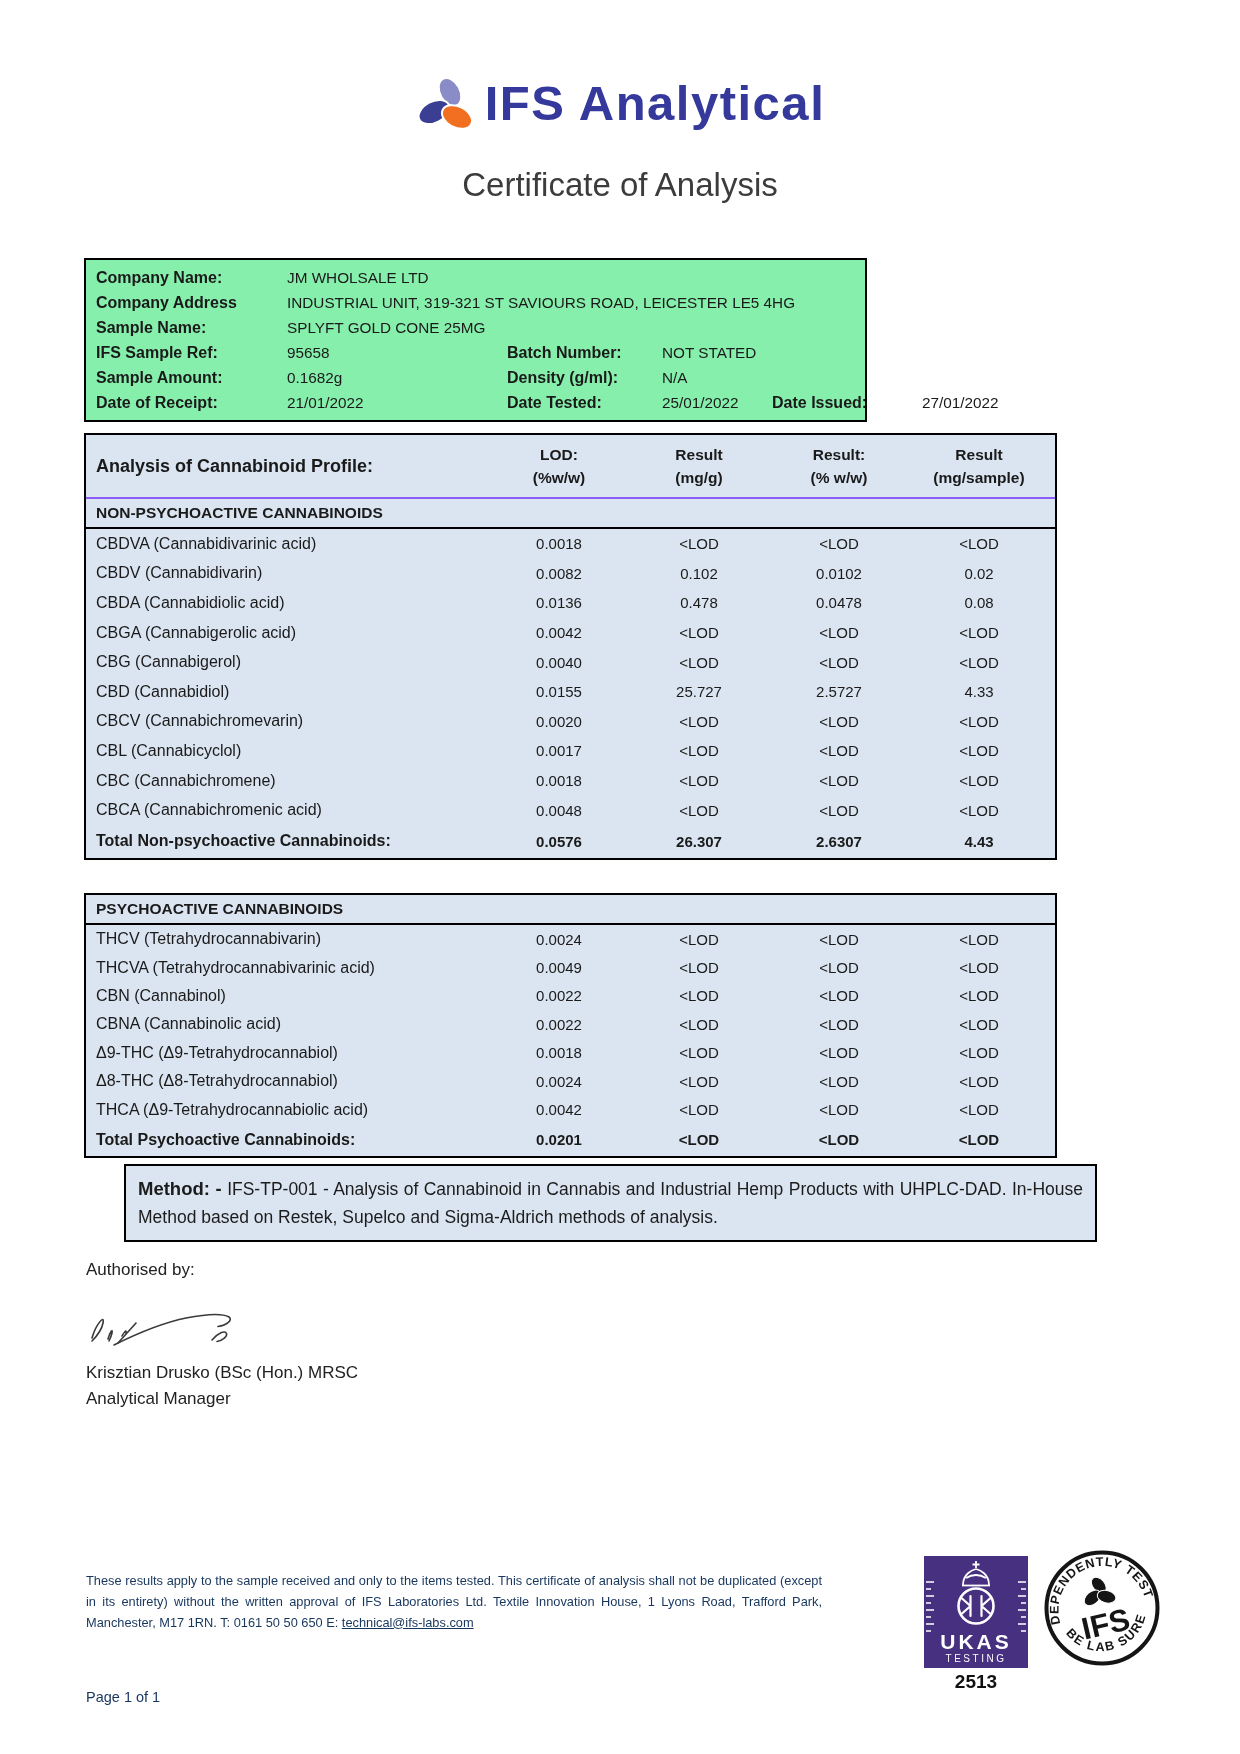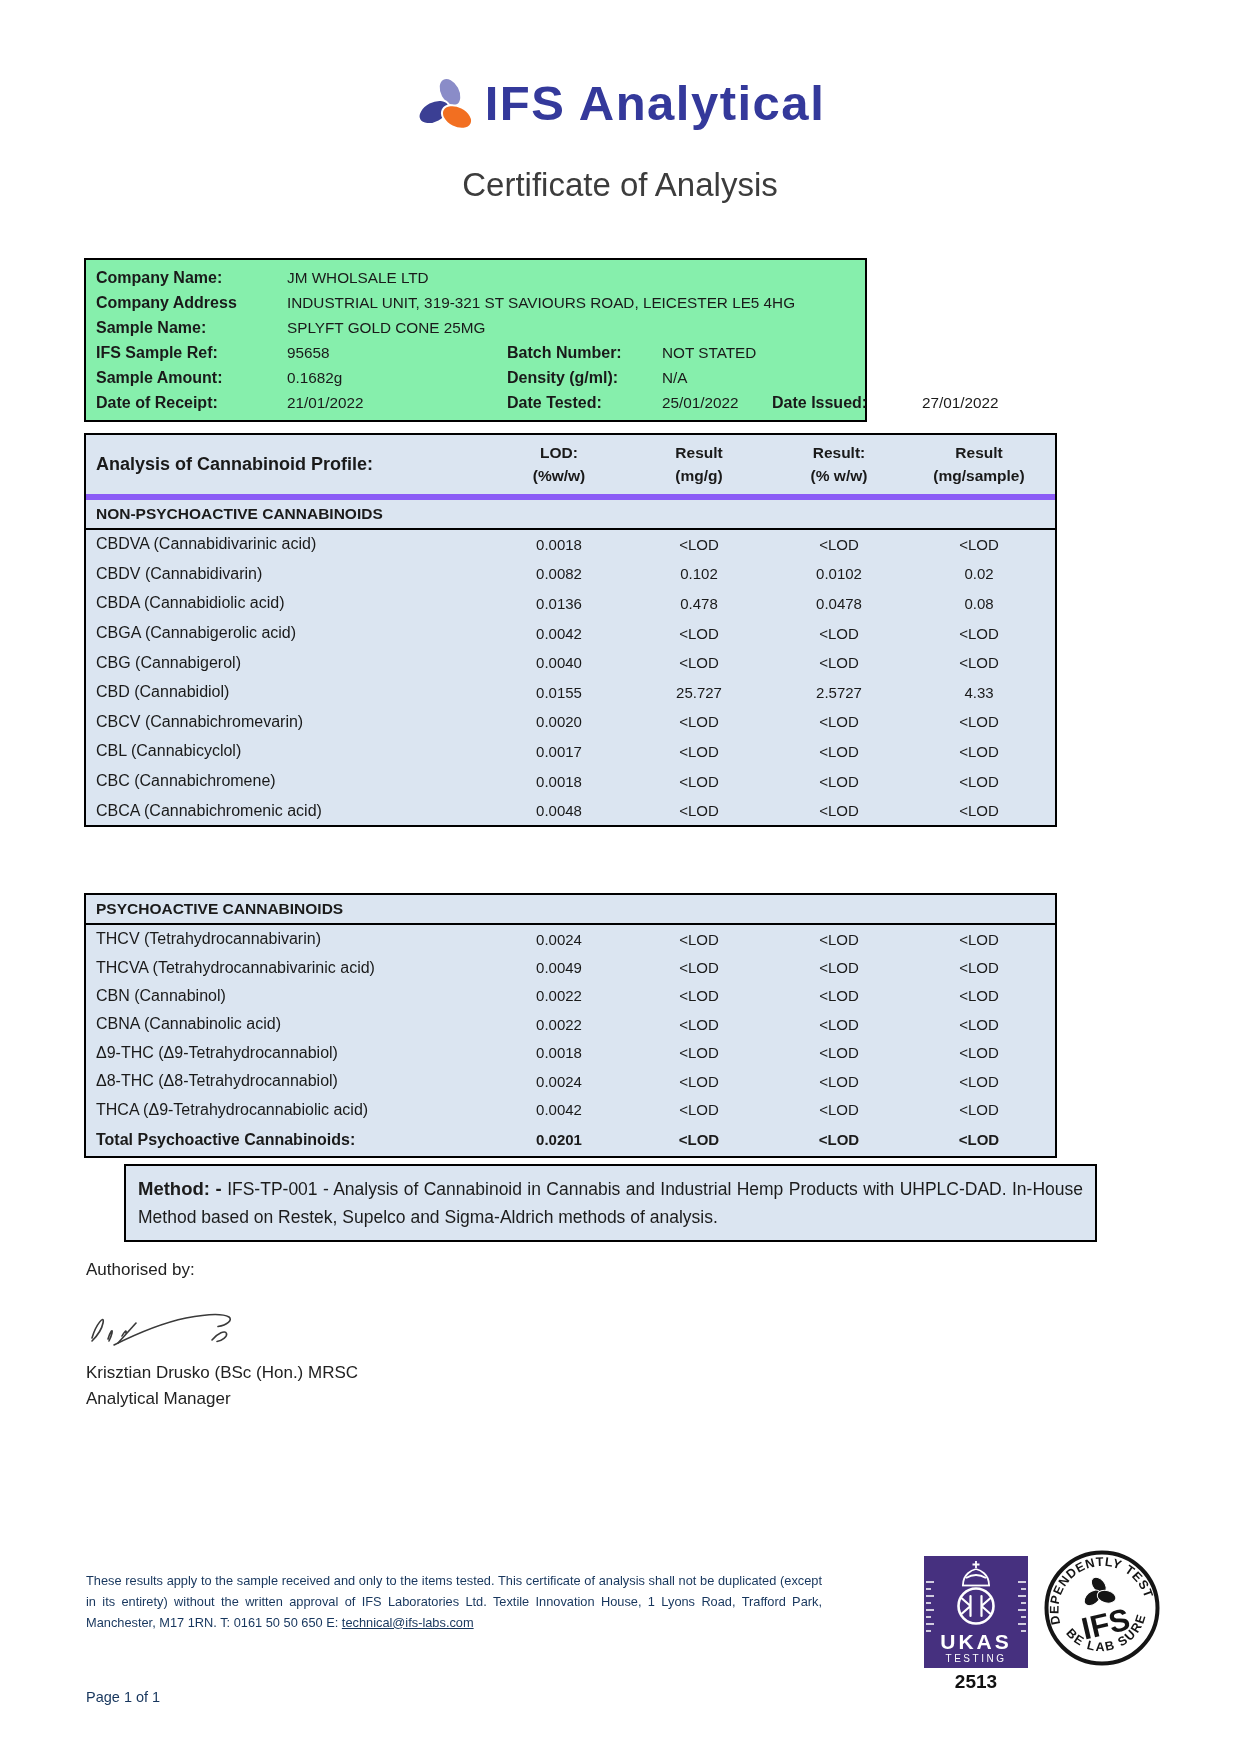--- a/index.html
+++ b/index.html
@@ -21,21 +21,21 @@
   .info-row { display:flex; height:25px; align-items:center; font-size:15.3px; white-space:nowrap; }
   .ci-l { font-weight:bold; font-size:16px; }
   .w191{ width:191px; flex:none; } .w220{ width:220px; flex:none; }
   .w155{ width:155px; flex:none; } .w110{ width:110px; flex:none; }
   .w150{ width:150px; flex:none; } .fill{ flex:1; }
 
   
   .an-table { position:absolute; left:84px; width:973px; box-sizing:border-box;
     background:#dbe5f1; border:2px solid #000; }
   #table1 { top:433px; } #table2 { top:893px; }
-  .an-header { display:flex; align-items:center; border-bottom:6px solid #8b5cf6;
+  .an-header { display:flex; align-items:center; border-bottom:2px solid #8b5cf6;
     padding:6px 6px; min-height:64px; box-sizing:border-box; }
   .an-title { flex:1; font-weight:bold; font-size:18px; padding-left:4px; }
   .col-h { width:140px; flex:none; text-align:center; font-weight:bold;
     font-size:15.5px; line-height:1.5; }
   .sec-row { font-weight:bold; font-size:15.5px; padding:5px 10px;
     border-bottom:2px solid #000; }
   .t-row { display:flex; align-items:center; height:29.6px; padding:0 6px; }
   .t-name { flex:1; font-size:16px; padding-left:4px; }
   .t-col { width:140px; flex:none; text-align:center; font-size:15px; }
   .total-row { font-weight:bold; height:33px; }
@@ -212,20 +212,27 @@
         </div>
 
         <div class="t-row">
           <div class="t-name">CBCA (Cannabichromenic acid)</div>
           <div class="t-col">0.0048</div>
           <div class="t-col">&lt;LOD</div>
           <div class="t-col">&lt;LOD</div>
           <div class="t-col">&lt;LOD</div>
         </div>
       </div>
+    <div class="t-row total-row">
+      <div class="t-name">Total Non-psychoactive Cannabinoids:</div>
+      <div class="t-col">0.0576</div>
+      <div class="t-col">26.307</div>
+      <div class="t-col">2.6307</div>
+      <div class="t-col">4.43</div>
+    </div>
   </div>
 
   <div class="an-table" id="table2">
     <div class="sec-row">PSYCHOACTIVE CANNABINOIDS</div>
     <div>
 
         <div class="t-row">
           <div class="t-name">THCV (Tetrahydrocannabivarin)</div>
           <div class="t-col">0.0024</div>
           <div class="t-col">&lt;LOD</div>

